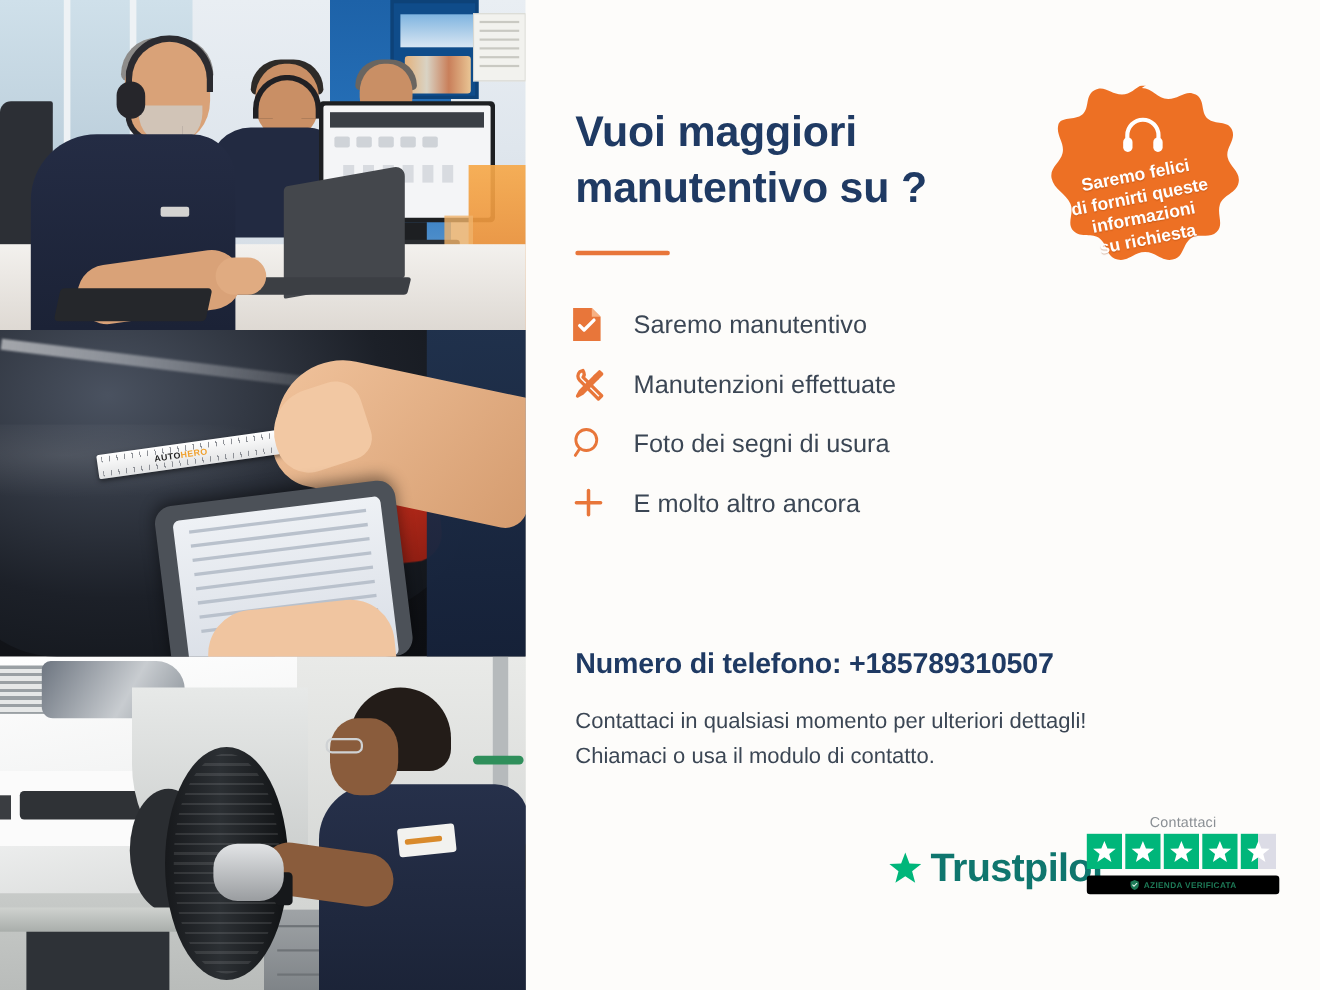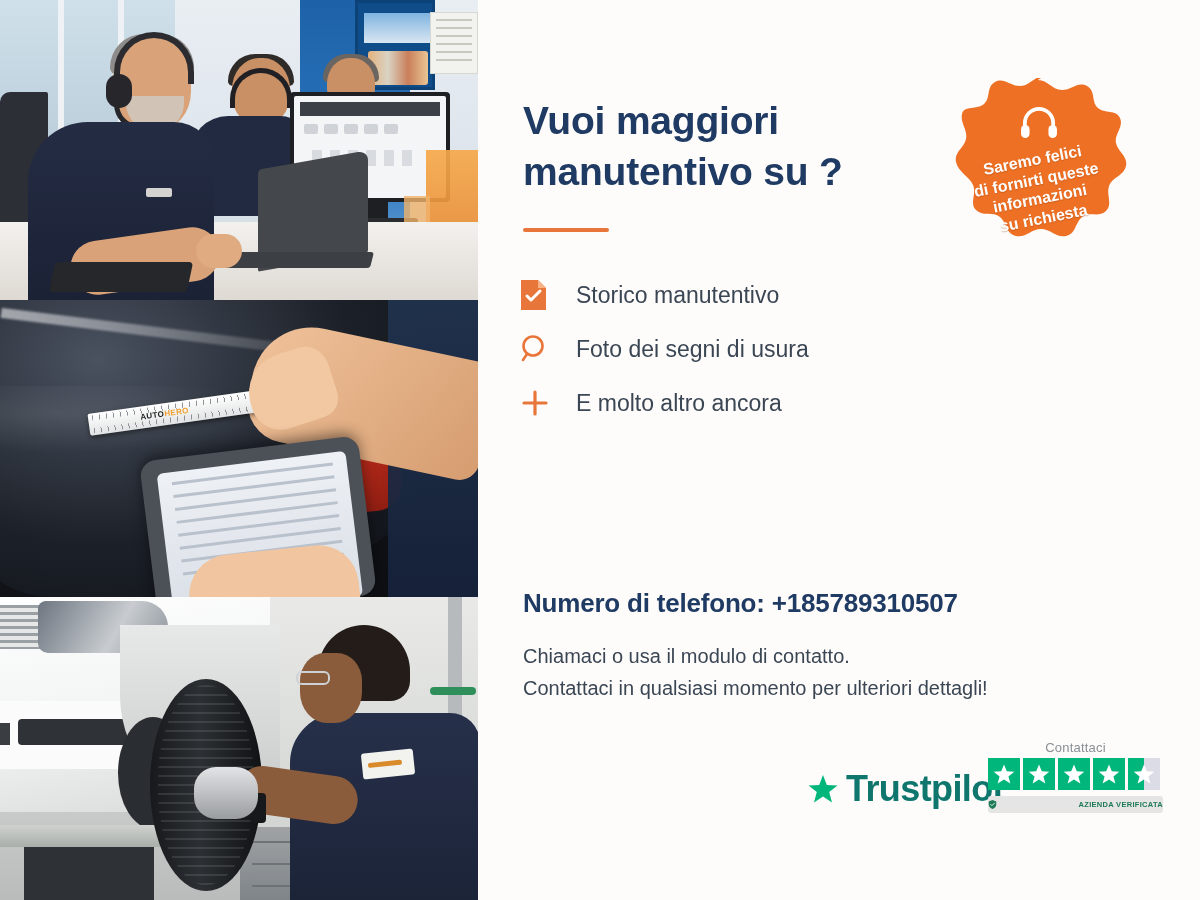--- a/index.html
+++ b/index.html
@@ -238,22 +238,22 @@
 
   
   .tp { position:absolute; left:330px; top:740px; width:360px; height:105px; }
   .tp-logo { position:absolute; left:0; top:28px; display:flex; align-items:center; gap:8px; }
   .tp-word { font-size:36px; font-weight:700; color:#0f766e; letter-spacing:-.6px; }
   .tp-right { position:absolute; left:180px; top:0; width:175px; }
   .tp-ecc { font-size:13px; color:#8a8f94; text-align:center; margin-bottom:3px; letter-spacing:.2px;}
   .tp-stars { display:flex; gap:3px; }
   .tp-star { width:32px; height:32px; background:#00b67a; display:flex; align-items:center; justify-content:center; }
   .tp-star.half { background:linear-gradient(90deg,#00b67a 50%, #dcdce6 50%); }
-  .tp-verified { margin-top:6px; background:#e5e5e5; border-radius:3px;
-      display:flex; align-items:center; justify-content:space-between; gap:4px;
+  .tp-verified { margin-top:6px; background:#000000; border-radius:3px;
+      display:flex; align-items:center; justify-content:center; gap:4px;
       height:17px; }
   .tp-vtext { font-size:7.5px; font-weight:700; color:#1d7a57; letter-spacing:.3px; }
 </style>
 </head>
 <body>
 
 <div class="page">
 
   <div class="photo-column">
 
@@ -427,23 +427,33 @@
     <div class="features">
 
       <div class="frow">
         <span class="ficon">
           <svg width="27" height="32" viewBox="0 0 27 32">
             <path d="M1 1h17l8 8v22H1z" fill="#E8763A"></path>
             <path d="M18 1v8h8z" fill="#F7B183"></path>
             <path d="M7 17l4 4 9-9" fill="none" stroke="#fff" stroke-width="3" stroke-linecap="round" stroke-linejoin="round"></path>
           </svg>
         </span>
-        <span class="flabel">Storico manutentivo</span>
-      </div>
-
+        <span class="flabel">Saremo manutentivo</span>
+      </div>
+
+      <div class="frow">
+        <span class="ficon">
+          <svg width="32" height="32" viewBox="0 0 32 32" fill="none" stroke="#E8763A" stroke-width="3" stroke-linecap="round" stroke-linejoin="round">
+            <path d="M7 5c-2.2 2.2-2.2 5.6 0 7.8l13 13 4 4 3-3-4-4-13-13c2.2-2.2 0-6 0-6L7 5z"></path>
+            <path d="M25 5l-4 4 2 2 4-4z"></path>
+            <path d="M21 9L7.5 22.5 5 27l4.5-2.5L23 11"></path>
+          </svg>
+        </span>
+        <span class="flabel">Manutenzioni effettuate</span>
+      </div>
 
       <div class="frow">
         <span class="ficon">
           <svg width="30" height="30" viewBox="0 0 30 30" fill="none" stroke="#E8763A" stroke-width="2.6" stroke-linecap="round">
             <circle cx="13" cy="12" r="9.5"></circle>
             <line x1="7" y1="20" x2="3" y2="26"></line>
           </svg>
         </span>
         <span class="flabel">Foto dei segni di usura</span>
       </div>
@@ -455,22 +465,22 @@
             <line x1="15" y1="4" x2="15" y2="26"></line>
               <line x1="4" y1="15" x2="26" y2="15"></line>
           </svg>
         </span>
         <span class="flabel">E molto altro ancora</span>
       </div>
     </div>
 
     <div class="phone">Numero di telefono: +185789310507</div>
     <div class="ctext">
+      <div>Contattaci in qualsiasi momento per ulteriori dettagli!</div>
       <div>Chiamaci o usa il modulo di contatto.</div>
-      <div>Contattaci in qualsiasi momento per ulteriori dettagli!</div>
     </div>
 
     <div class="tp">
       <div class="tp-logo">
         <svg width="30" height="30" viewBox="0 0 30 30">
           <polygon fill="#00B67A" points="15,1 18.8,10.9 29.5,11.4 21.2,18.1 24,28.5 15,22.5 6,28.5 8.8,18.1 0.5,11.4 11.2,10.9"></polygon>
         </svg>
         <span class="tp-word">Trustpilot</span>
       </div>
       <div class="tp-right">

